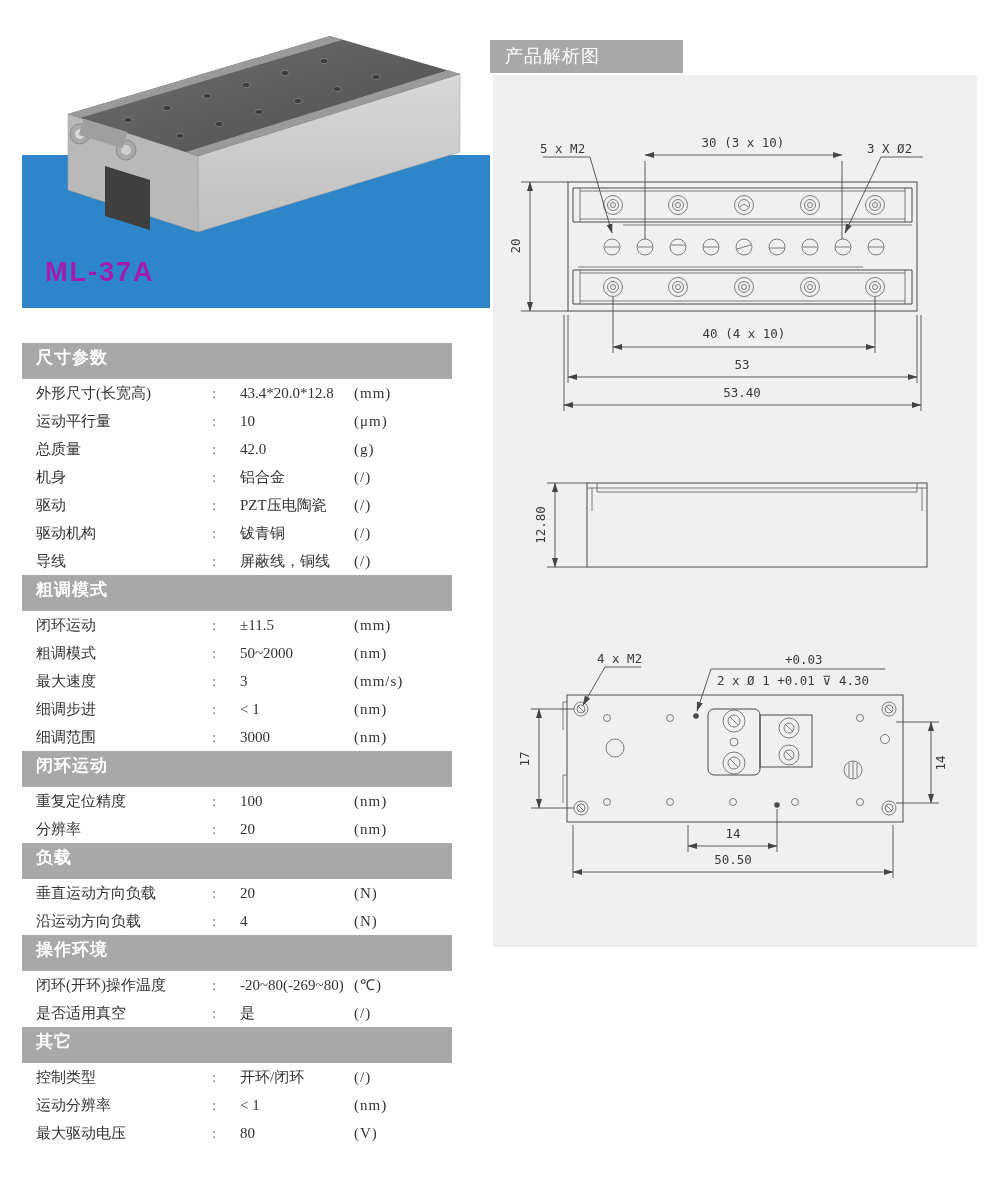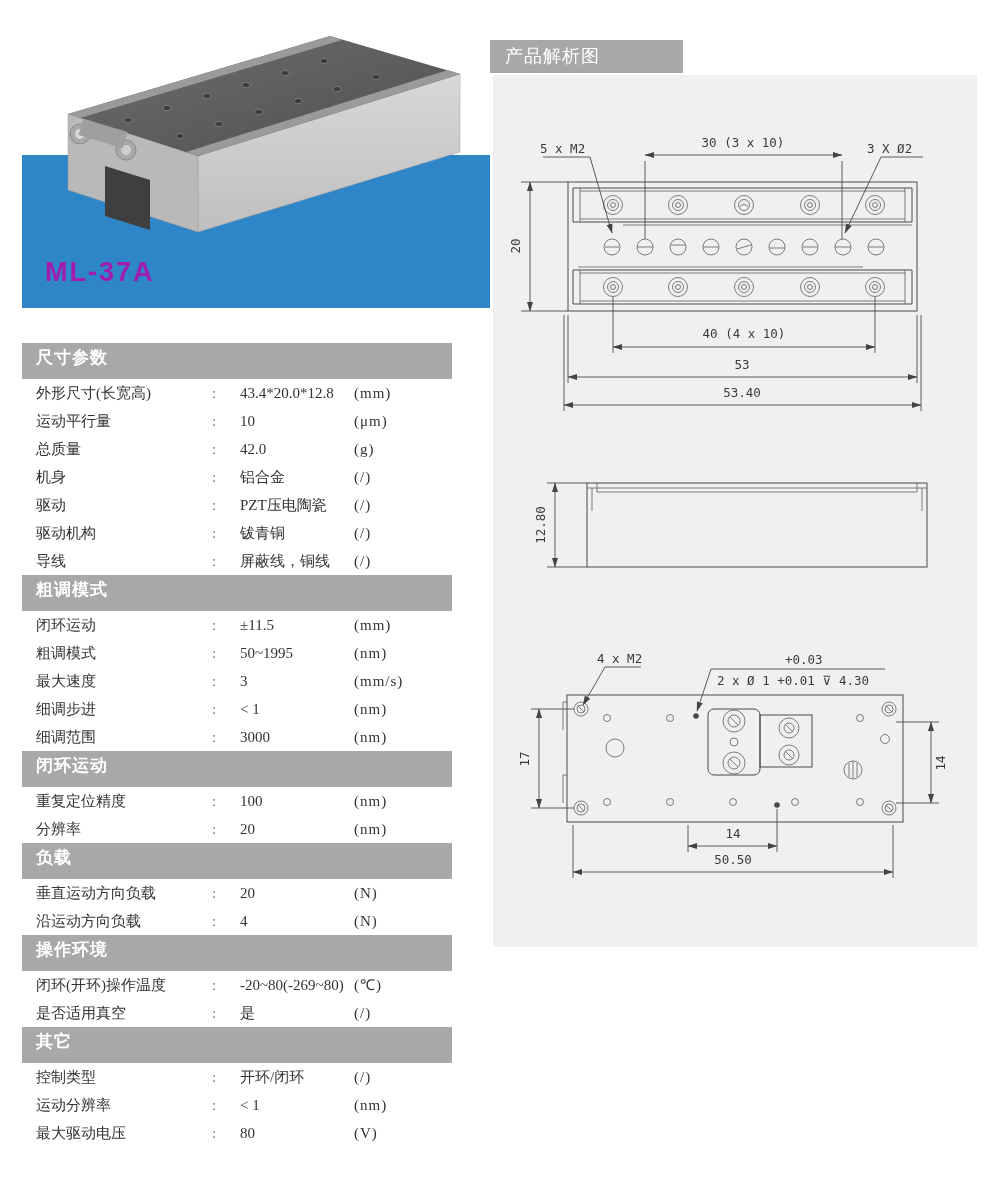--- a/index.html
+++ b/index.html
@@ -365,21 +365,21 @@
   <div class="sh"><span>粗调模式</span></div>
   <div class="sr">
     <span class="lbl">闭环运动</span>
       <span class="col">:</span>
       <span class="val">±11.5</span>
       <span class="unit">(mm)</span>
   </div>
   <div class="sr">
     <span class="lbl">粗调模式</span>
       <span class="col">:</span>
-      <span class="val">50~1995</span>
+      <span class="val">50~2000</span>
       <span class="unit">(nm)</span>
   </div>
   <div class="sr">
     <span class="lbl">最大速度</span>
       <span class="col">:</span>
       <span class="val">3</span>
       <span class="unit">(mm/s)</span>
   </div>
 
   <div class="sr">

